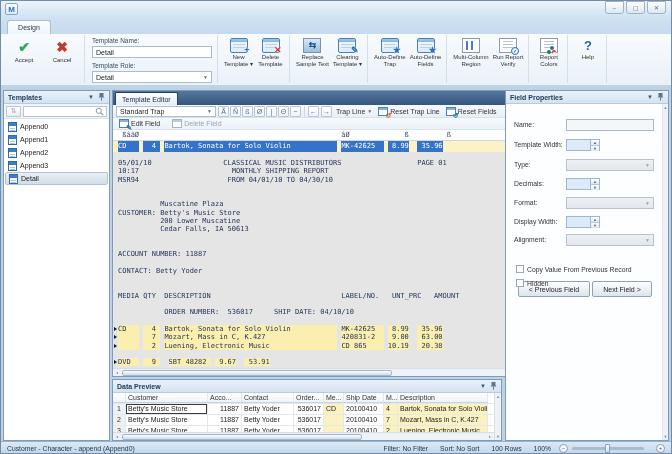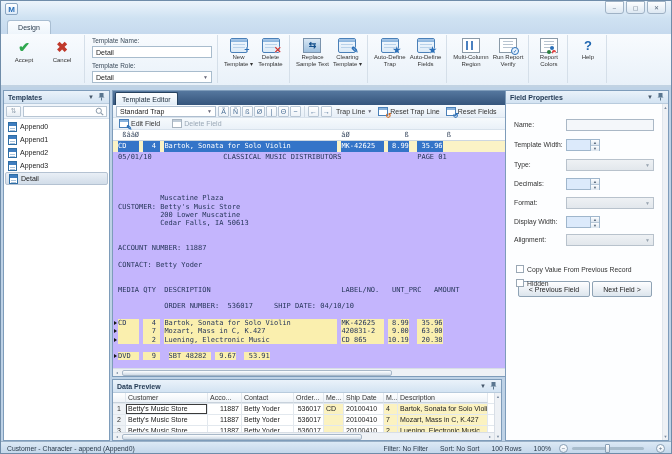--- a/index.html
+++ b/index.html
@@ -127,21 +127,21 @@
   #trap-row{height:11px;flex:none;background:#fff;border-bottom:1px solid #cdd7e1;display:flex}
   .gut{width:5px;flex:none;display:flex;align-items:center;justify-content:center}
   .mono,#trap-row .txt{font-family:"DejaVu Sans Mono",monospace;font-size:7px;white-space:pre}
   #trap-row .txt{line-height:10px;color:#3a4a60}
   #sample-row{height:11px;flex:none;background:#fbf3c6;display:flex}
   #sample-row .seg{line-height:11px}
   .seg{font-family:"DejaVu Sans Mono",monospace;font-size:7px;white-space:pre;color:#26365a}
   .seg.sel{background:#3474c8;color:#fff}
   .seg.f{background:#faefae}
   #report-wrap{flex:1;display:flex;min-height:0}
-  #report{flex:1;background:#c4b5fd;overflow:hidden;padding-top:1px}
+  #report{flex:1;background:#e5e5e5;overflow:hidden;padding-top:7px}
   .rline{display:flex;height:8.3px}
   .rline .txt{font-family:"DejaVu Sans Mono",monospace;font-size:7px;line-height:8.3px;white-space:pre;color:#26365a}
   .rline .seg{line-height:8.3px}
   .mk{width:0;height:0;border-left:3px solid #151515;border-top:2px solid transparent;border-bottom:2px solid transparent}
   .vscroll{width:7px;flex:none;background:#eef1f5;border-left:1px solid #d8dee6;display:flex;flex-direction:column}
   .sarrow{height:7px;flex:none;font-size:4px;color:#7a8aa0;display:flex;align-items:center;justify-content:center}
   .sthumb{height:26px;margin:0 1px;background:linear-gradient(90deg,#fdfeff,#cfdae6);border:1px solid #a8b8c8;border-radius:2px}
   .sfill{flex:1}
   .hscroll{height:8px;flex:none;background:#eef1f5;border-top:1px solid #d8dee6;display:flex;align-items:center}
   .hscroll .sarrow{width:8px;height:100%}
@@ -435,23 +435,25 @@
         <span class="seg sel"> 35.96</span>
       </div>
     <div id="report-wrap">
       <div id="report">
           <div class="rline">
             <span class="gut"></span>
             <span class="txt">05/01/10                 CLASSICAL MUSIC DISTRIBUTORS                  PAGE 01</span>
           </div>
           <div class="rline">
             <span class="gut"></span>
-          </div>
-          <div class="rline">
-            <span class="gut"></span>
+            <span class="txt">10:17                      MONTHLY SHIPPING REPORT</span>
+          </div>
+          <div class="rline">
+            <span class="gut"></span>
+            <span class="txt">MSR94                     FROM 04/01/10 TO 04/30/10</span>
           </div>
           <div class="rline">
             <span class="gut"></span>
             <span class="txt"></span>
           </div>
           <div class="rline">
             <span class="gut"></span>
             <span class="txt"></span>
           </div>
           <div class="rline">

